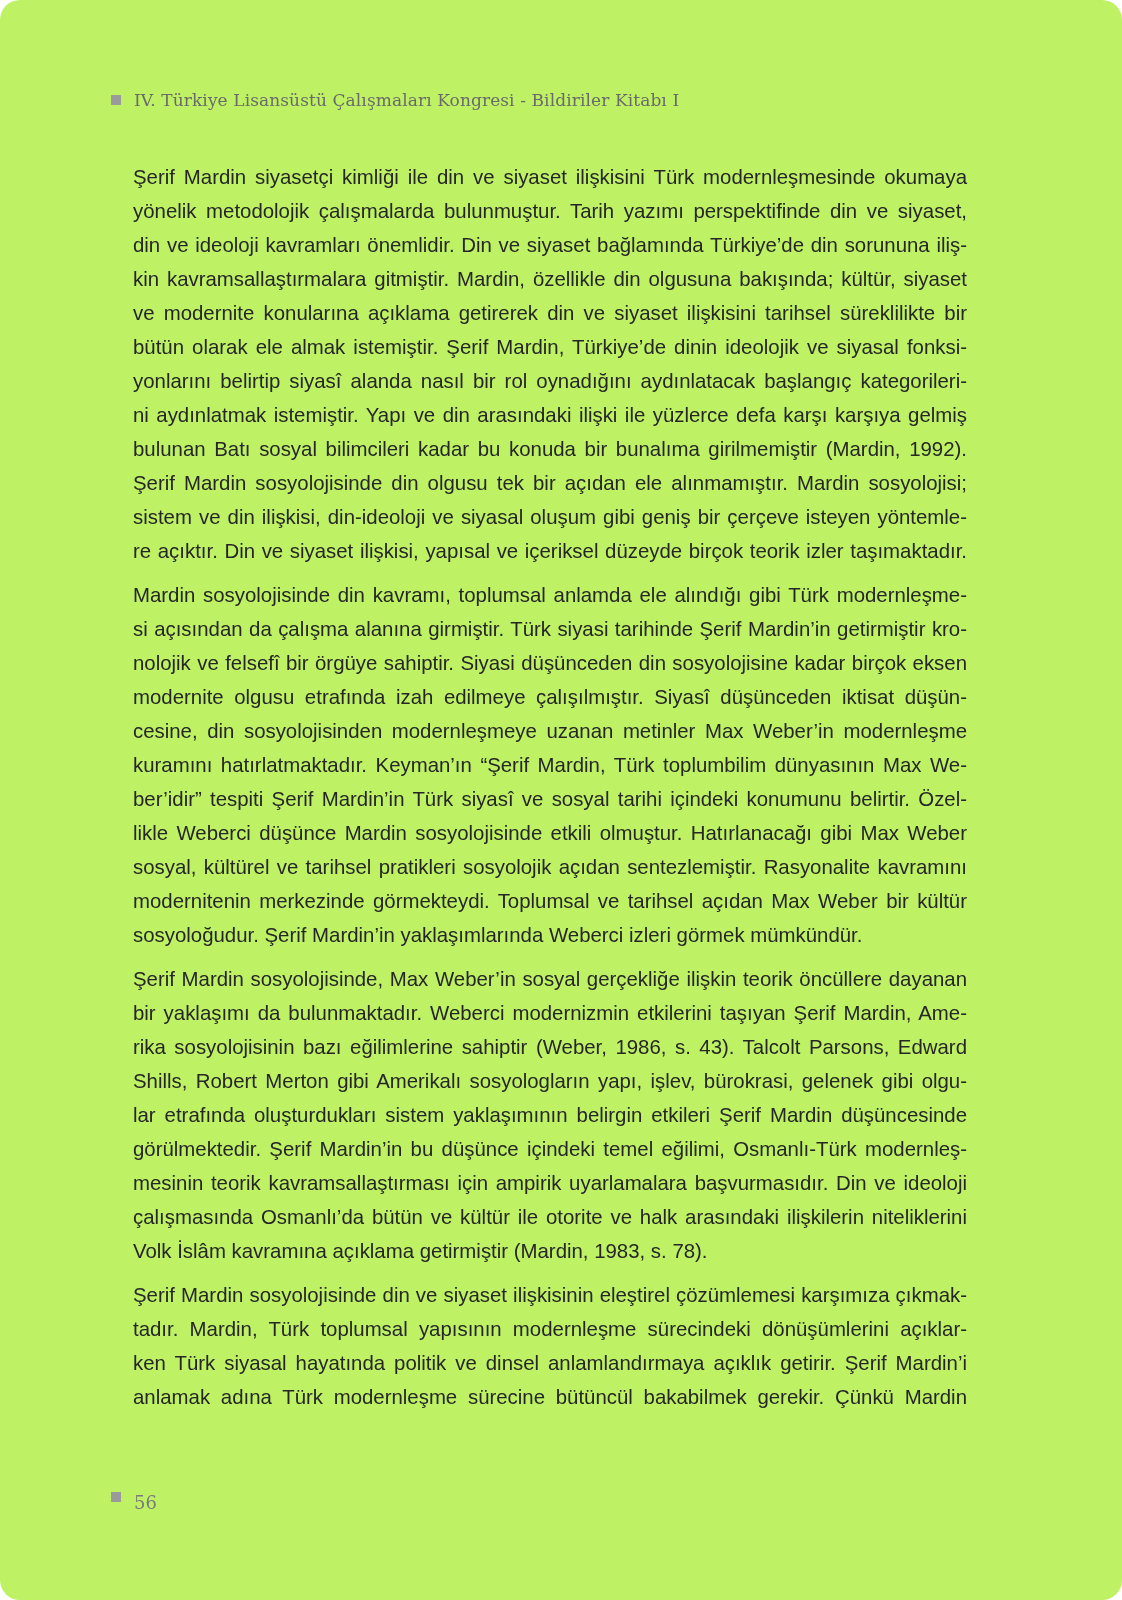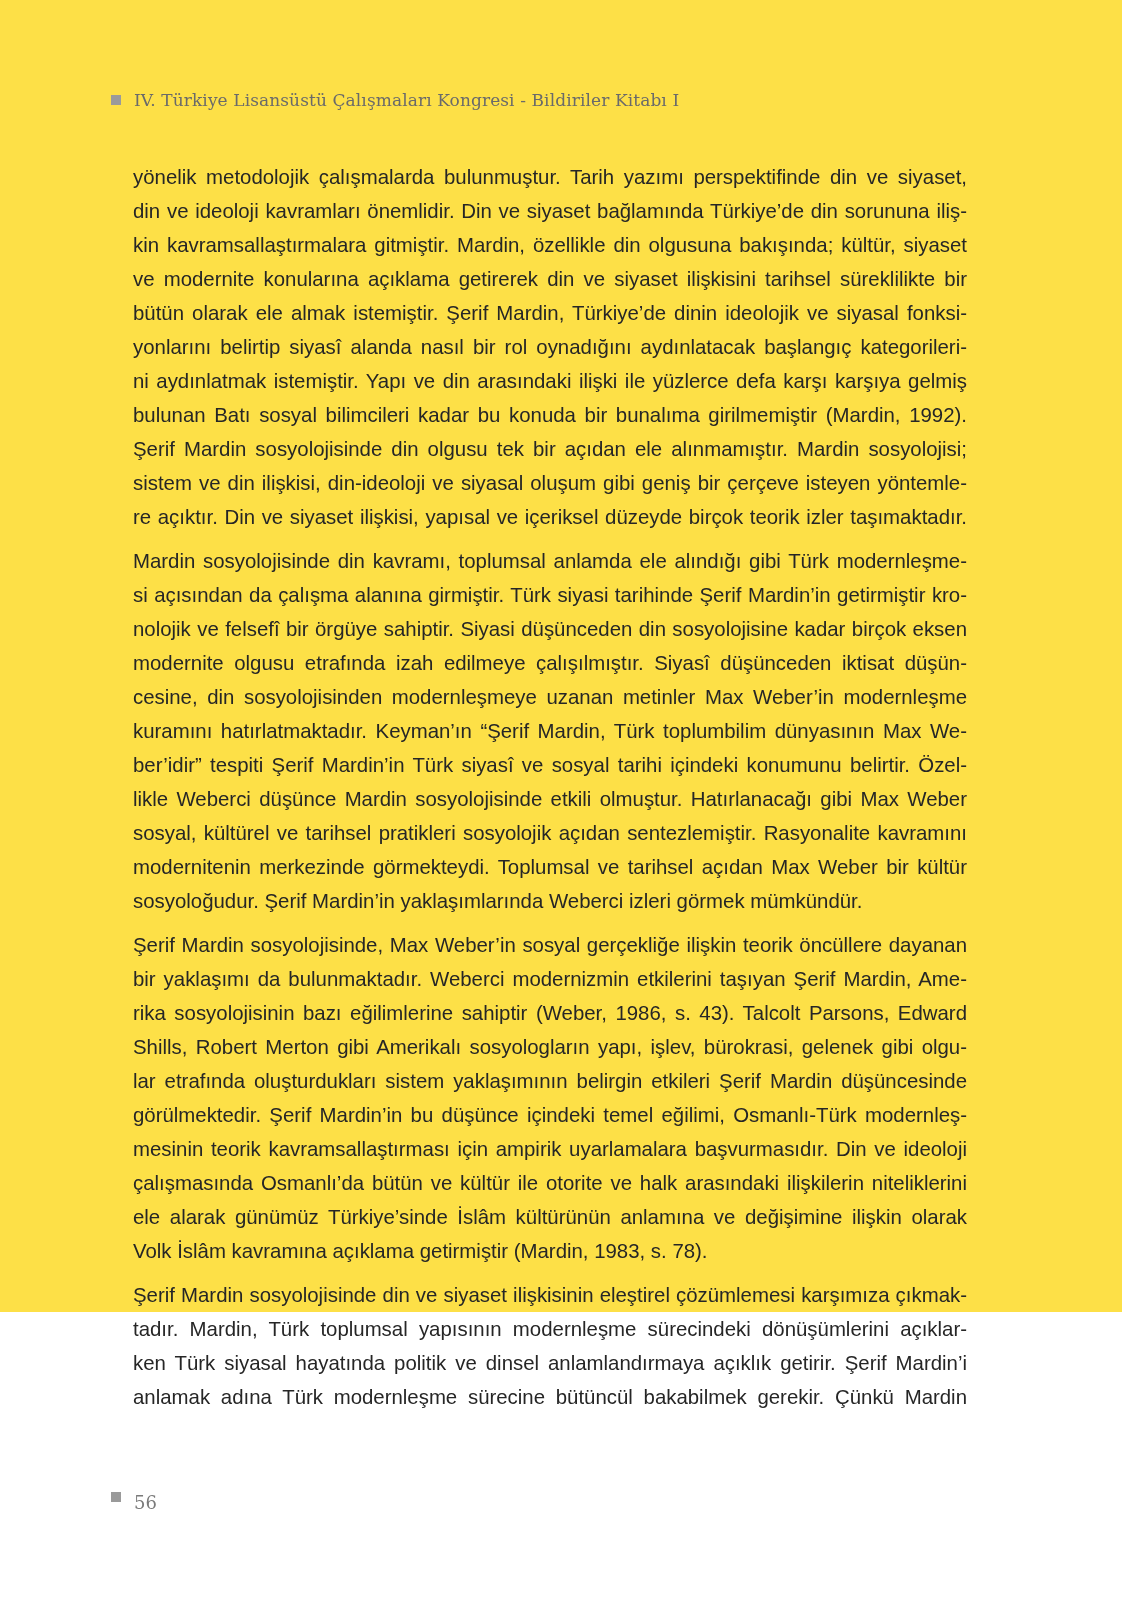--- a/index.html
+++ b/index.html
@@ -1,17 +1,17 @@
 <!DOCTYPE html>
 <html><head>
 <meta charset="utf-8">
 <style>
   html, body { margin: 0; padding: 0; background: #ffffff; }
   body { width: 1122px; height: 1600px; position: relative; overflow: hidden; }
-  .page { position: absolute; left: 0; top: 0; width: 1122px; height: 1312px; background: #fde047; }
+  .page { position: absolute; left: 0; top: 0; width: 1122px; height: 1600px; background: #bef264; border-radius: 20px; }
   .running-header {
     position: absolute; left: 111px; top: 86px; height: 28px;
     display: flex; align-items: center;
     font-family: "DejaVu Serif", "Liberation Serif", serif;
     font-size: 17px; color: #6a6a6a; letter-spacing: 0.1px;
   }
   .square { width: 10px; height: 10px; background: #9a9a9a; display: inline-block; margin-right: 13px; }
   .body-text {
     position: absolute; left: 133px; top: 160px; width: 834px;
     font-family: "Liberation Sans", "DejaVu Sans", sans-serif;
@@ -36,20 +36,21 @@
 <div class="page">
 
   <div class="running-header">
     <span class="square"></span>
     <span>IV. Türkiye Lisansüstü Çalışmaları Kongresi - Bildiriler Kitabı I</span>
   </div>
 
   <div class="body-text">
 
     <div class="para">
+      <span class="line">Şerif Mardin siyasetçi kimliği ile din ve siyaset ilişkisini Türk modernleşmesinde okumaya</span>
       <span class="line">yönelik metodolojik çalışmalarda bulunmuştur. Tarih yazımı perspektifinde din ve siyaset,</span>
       <span class="line">din ve ideoloji kavramları önemlidir. Din ve siyaset bağlamında Türkiye’de din sorununa iliş-</span>
       <span class="line">kin kavramsallaştırmalara gitmiştir. Mardin, özellikle din olgusuna bakışında; kültür, siyaset</span>
       <span class="line">ve modernite konularına açıklama getirerek din ve siyaset ilişkisini tarihsel süreklilikte bir</span>
       <span class="line">bütün olarak ele almak istemiştir. Şerif Mardin, Türkiye’de dinin ideolojik ve siyasal fonksi-</span>
       <span class="line">yonlarını belirtip siyasî alanda nasıl bir rol oynadığını aydınlatacak başlangıç kategorileri-</span>
       <span class="line">ni aydınlatmak istemiştir. Yapı ve din arasındaki ilişki ile yüzlerce defa karşı karşıya gelmiş</span>
       <span class="line">bulunan Batı sosyal bilimcileri kadar bu konuda bir bunalıma girilmemiştir (Mardin, 1992).</span>
       <span class="line">Şerif Mardin sosyolojisinde din olgusu tek bir açıdan ele alınmamıştır. Mardin sosyolojisi;</span>
       <span class="line">sistem ve din ilişkisi, din-ideoloji ve siyasal oluşum gibi geniş bir çerçeve isteyen yöntemle-</span>
@@ -72,21 +73,20 @@
 
     <div class="para">
       <span class="line">Şerif Mardin sosyolojisinde, Max Weber’in sosyal gerçekliğe ilişkin teorik öncüllere dayanan</span>
       <span class="line">bir yaklaşımı da bulunmaktadır. Weberci modernizmin etkilerini taşıyan Şerif Mardin, Ame-</span>
       <span class="line">rika sosyolojisinin bazı eğilimlerine sahiptir (Weber, 1986, s. 43). Talcolt Parsons, Edward</span>
       <span class="line">Shills, Robert Merton gibi Amerikalı sosyologların yapı, işlev, bürokrasi, gelenek gibi olgu-</span>
       <span class="line">lar etrafında oluşturdukları sistem yaklaşımının belirgin etkileri Şerif Mardin düşüncesinde</span>
       <span class="line">görülmektedir. Şerif Mardin’in bu düşünce içindeki temel eğilimi, Osmanlı-Türk modernleş-</span>
       <span class="line">mesinin teorik kavramsallaştırması için ampirik uyarlamalara başvurmasıdır. Din ve ideoloji</span>
       <span class="line">çalışmasında Osmanlı’da bütün ve kültür ile otorite ve halk arasındaki ilişkilerin niteliklerini</span>
-      <span class="line">ele alarak günümüz Türkiye’sinde İslâm kültürünün anlamına ve değişimine ilişkin olarak</span>
       <span class="line last">Volk İslâm kavramına açıklama getirmiştir (Mardin, 1983, s. 78).</span>
     </div>
 
     <div class="para">
       <span class="line">Şerif Mardin sosyolojisinde din ve siyaset ilişkisinin eleştirel çözümlemesi karşımıza çıkmak-</span>
       <span class="line">tadır. Mardin, Türk toplumsal yapısının modernleşme sürecindeki dönüşümlerini açıklar-</span>
       <span class="line">ken Türk siyasal hayatında politik ve dinsel anlamlandırmaya açıklık getirir. Şerif Mardin’i</span>
       <span class="line">anlamak adına Türk modernleşme sürecine bütüncül bakabilmek gerekir. Çünkü Mardin</span>
     </div>
 

